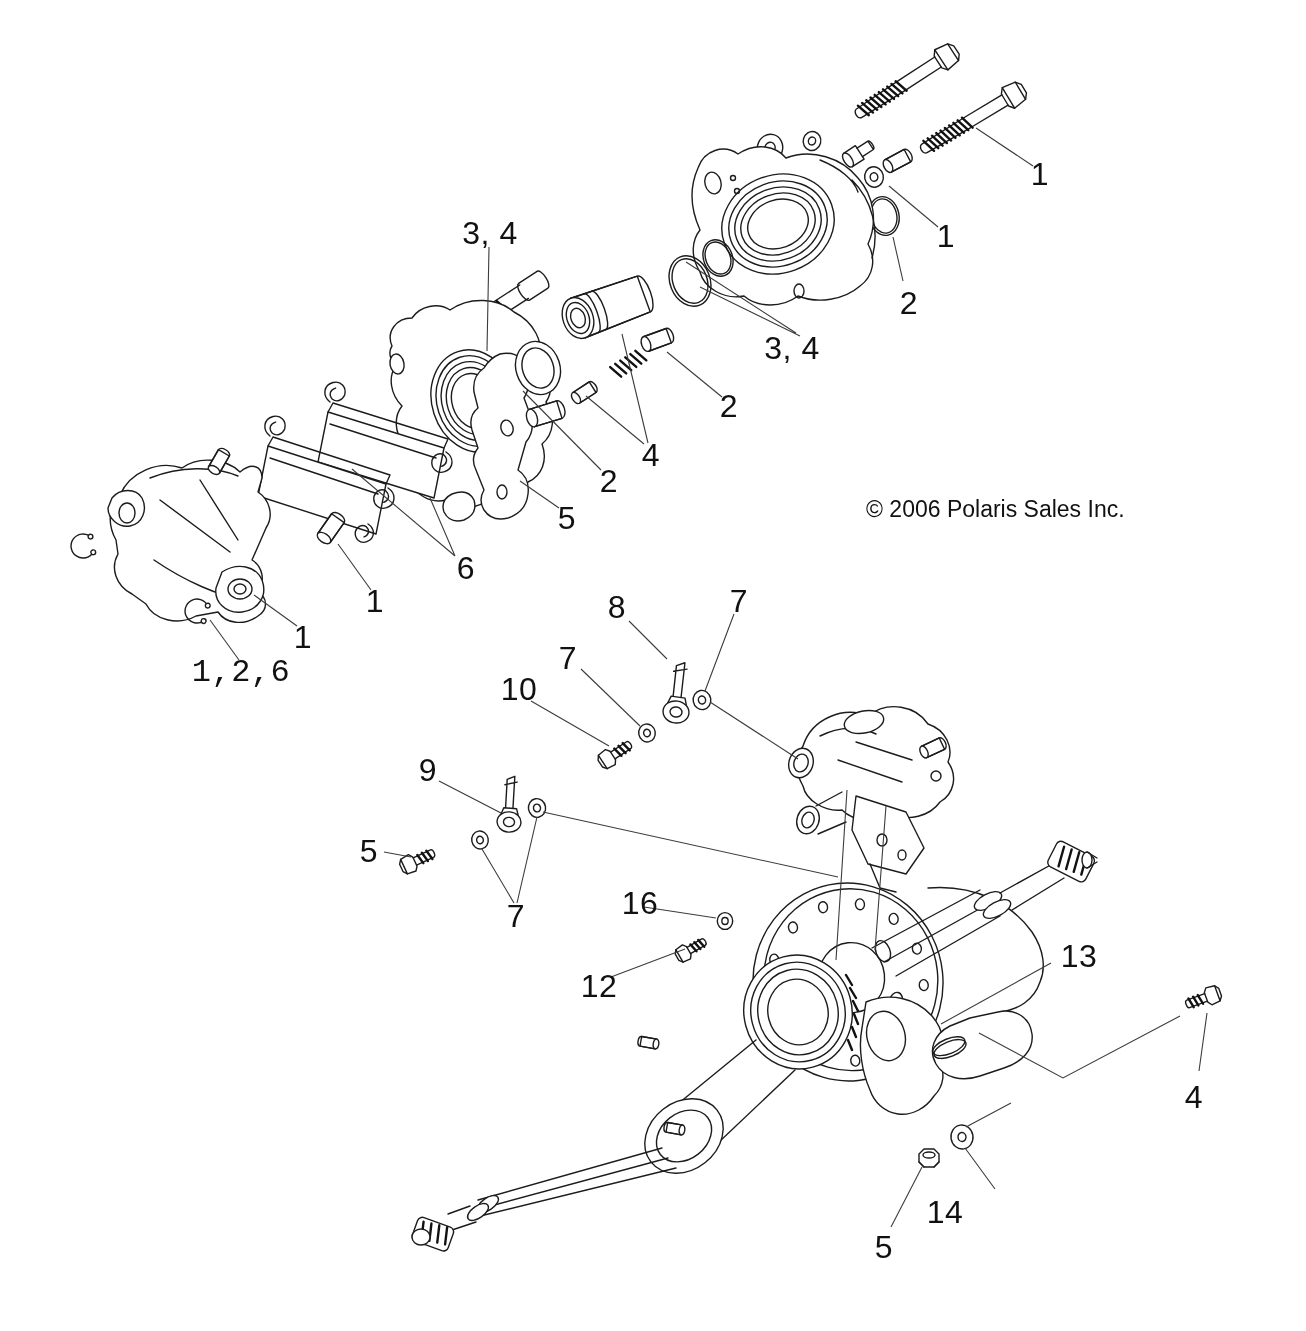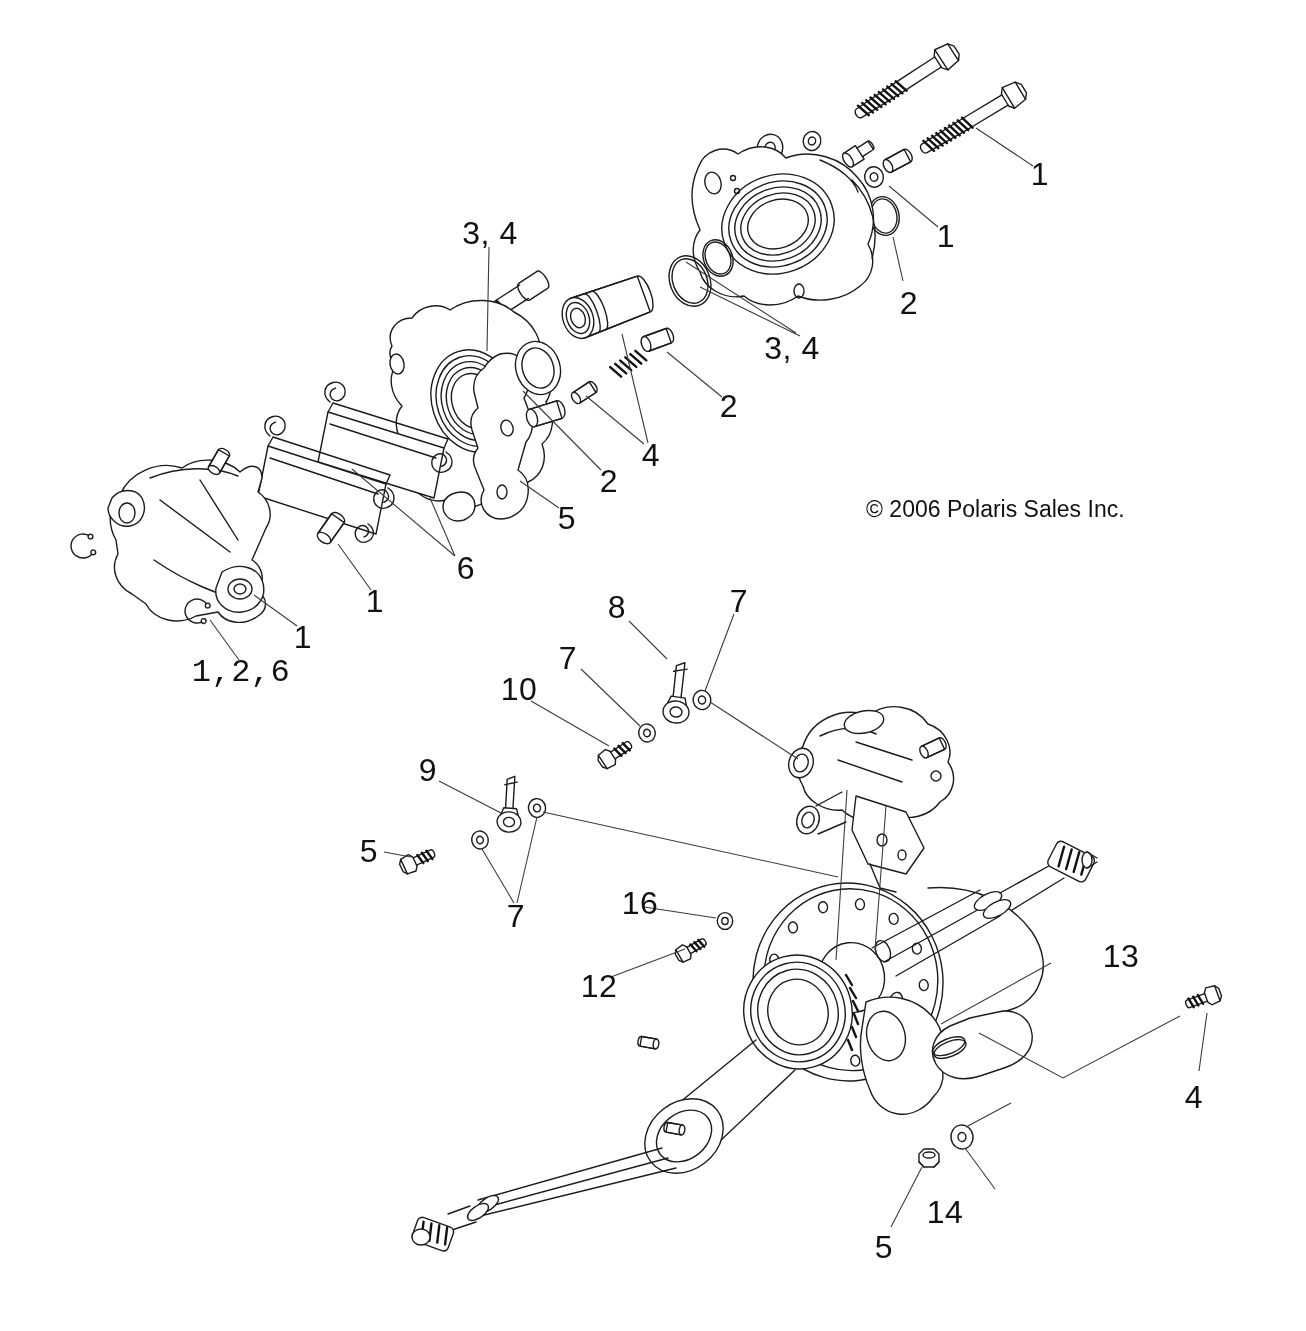--- a/index.html
+++ b/index.html
@@ -398,21 +398,21 @@
       <div class="callout" style="left: 241px; top: 672px; font-family: Liberation Mono, monospace;">1,2,6</div>
       <div class="callout" style="left: 617px; top: 607px;">8</div>
       <div class="callout" style="left: 739px; top: 601px;">7</div>
       <div class="callout" style="left: 568px; top: 658px;">7</div>
       <div class="callout" style="left: 519px; top: 689px; text-align: right;">10</div>
       <div class="callout" style="left: 428px; top: 770px;">9</div>
       <div class="callout" style="left: 369px; top: 851px;">5</div>
       <div class="callout" style="left: 516px; top: 916px;">7</div>
       <div class="callout" style="left: 616px; top: 903px; margin-left: 24px;">16</div>
       <div class="callout" style="left: 599px; top: 986px;">12</div>
-      <div class="callout" style="left: 1079px; top: 956px; margin-left: 42px;">13</div>
+      <div class="callout" style="left: 1079px; top: 956px;">13</div>
       <div class="callout" style="left: 1194px; top: 1097px;">4</div>
       <div class="callout" style="left: 945px; top: 1212px;">14</div>
       <div class="callout" style="left: 884px; top: 1247px;">5</div>
     </div>
 
 <div class="copyright">© 2006 Polaris Sales Inc.</div>
 
 </div>
 
 </body></html>

